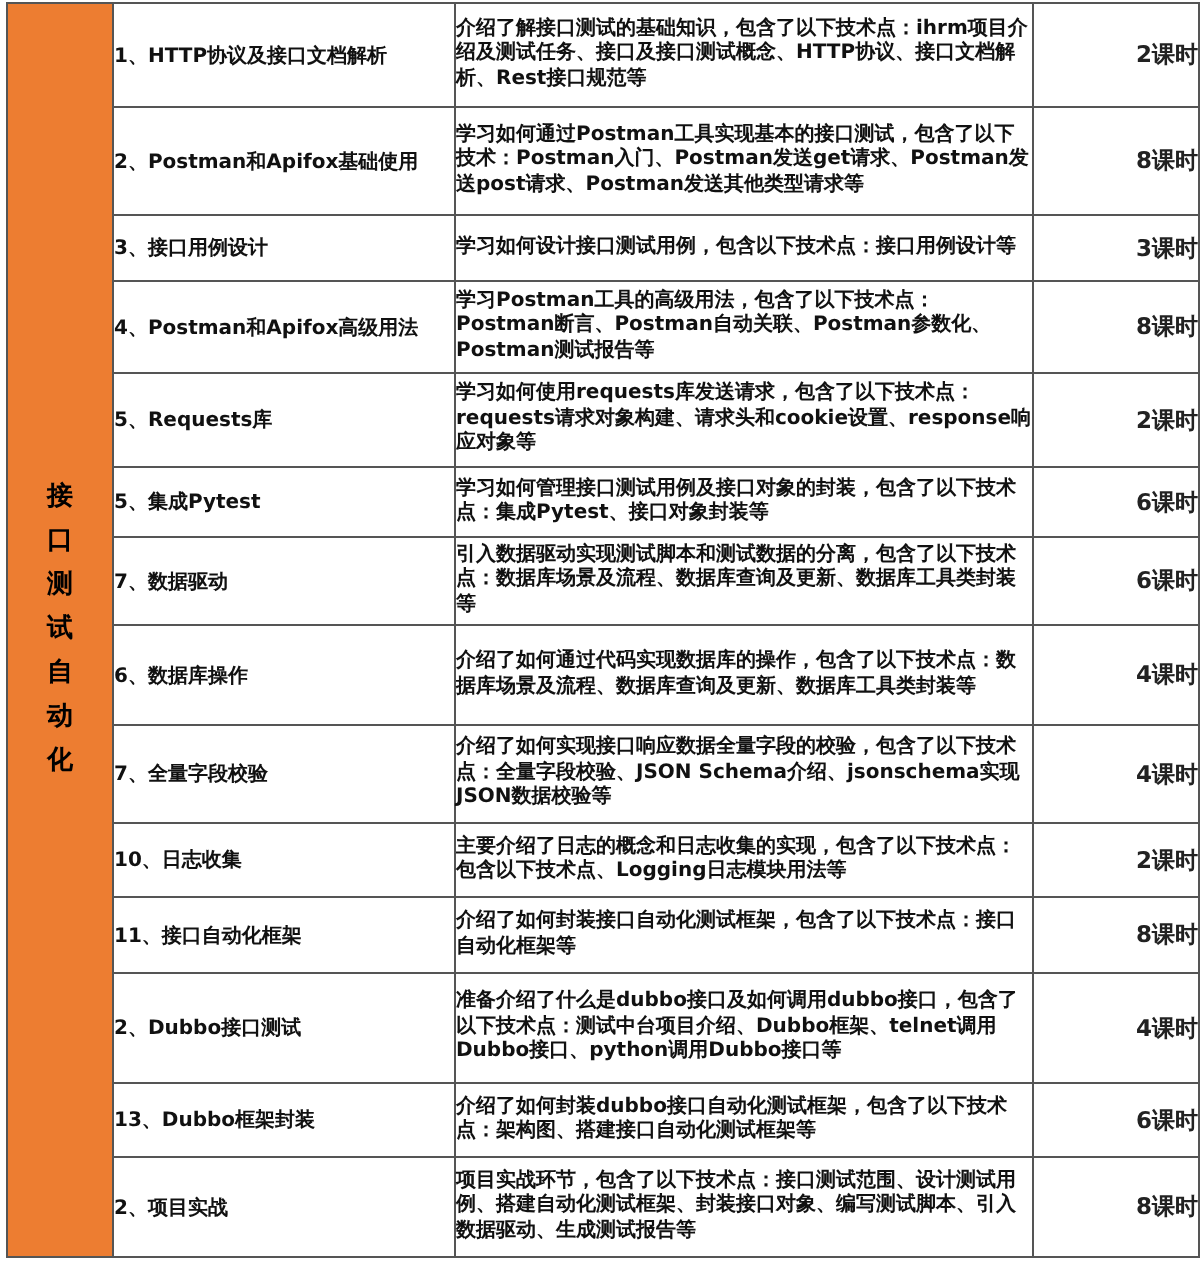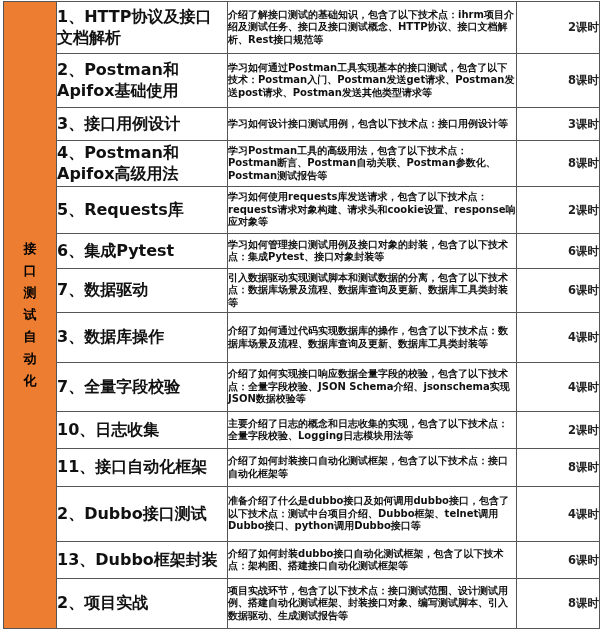--- a/index.html
+++ b/index.html
@@ -11,21 +11,21 @@
       border-collapse: collapse; table-layout: fixed;
       width: 595px;
     }
     table.course td { border: 1px solid #555555; padding: 0; vertical-align: middle; }
     td.category {
       width: 52px; background: #ed7d31; color: #000000;
       text-align: center; font-weight: bold; font-size: 13px;
       border-top: 1px solid #ed7d31; border-bottom: 1px solid #ed7d31; border-left: none;
     }
     .cat-text { display: inline-block; width: 14px; line-height: 22px; word-break: break-all; letter-spacing: 0; }
-    td.topic { width: 170px; font-size: 16px; font-weight: bold; color: #111; padding-left: 3px; }
+    td.topic { width: 170px; font-size: 10px; font-weight: bold; color: #111; padding-left: 3px; }
     td.desc { width: 288px; font-size: 10px; font-weight: bold; color: #111; line-height: 12.5px; padding: 2px 3px; }
     td.hours { width: 82px; font-size: 11.5px; font-weight: bold; color: #222; text-align: right; }
   </style>
 </head>
 <body>
 
 <div class="sheet">
   <table class="course">
     <tbody>
       <tr style="height:52px">
@@ -50,42 +50,42 @@
         <td class="topic">4、Postman和Apifox高级用法</td>
         <td class="desc">学习Postman工具的高级用法，包含了以下技术点：Postman断言、Postman自动关联、Postman参数化、Postman测试报告等</td>
         <td class="hours">8课时</td>
       </tr>
       <tr style="height:47px">
         <td class="topic">5、Requests库</td>
         <td class="desc">学习如何使用requests库发送请求，包含了以下技术点：requests请求对象构建、请求头和cookie设置、response响应对象等</td>
         <td class="hours">2课时</td>
       </tr>
       <tr style="height:35px">
-        <td class="topic">6、集成Pytest</td>
+        <td class="topic">5、集成Pytest</td>
         <td class="desc">学习如何管理接口测试用例及接口对象的封装，包含了以下技术点：集成Pytest、接口对象封装等</td>
         <td class="hours">6课时</td>
       </tr>
       <tr style="height:44px">
         <td class="topic">7、数据驱动</td>
         <td class="desc">引入数据驱动实现测试脚本和测试数据的分离，包含了以下技术点：数据库场景及流程、数据库查询及更新、数据库工具类封装等</td>
         <td class="hours">6课时</td>
       </tr>
       <tr style="height:50px">
-        <td class="topic">3、数据库操作</td>
+        <td class="topic">6、数据库操作</td>
         <td class="desc">介绍了如何通过代码实现数据库的操作，包含了以下技术点：数据库场景及流程、数据库查询及更新、数据库工具类封装等</td>
         <td class="hours">4课时</td>
       </tr>
       <tr style="height:49px">
         <td class="topic">7、全量字段校验</td>
         <td class="desc">介绍了如何实现接口响应数据全量字段的校验，包含了以下技术点：全量字段校验、JSON Schema介绍、jsonschema实现JSON数据校验等</td>
         <td class="hours">4课时</td>
       </tr>
       <tr style="height:37px">
         <td class="topic">10、日志收集</td>
-        <td class="desc">主要介绍了日志的概念和日志收集的实现，包含了以下技术点：全量字段校验、Logging日志模块用法等</td>
+        <td class="desc">主要介绍了日志的概念和日志收集的实现，包含了以下技术点：包含以下技术点、Logging日志模块用法等</td>
         <td class="hours">2课时</td>
       </tr>
       <tr style="height:38px">
         <td class="topic">11、接口自动化框架</td>
         <td class="desc">介绍了如何封装接口自动化测试框架，包含了以下技术点：接口自动化框架等</td>
         <td class="hours">8课时</td>
       </tr>
       <tr style="height:55px">
         <td class="topic">2、Dubbo接口测试</td>
         <td class="desc">准备介绍了什么是dubbo接口及如何调用dubbo接口，包含了以下技术点：测试中台项目介绍、Dubbo框架、telnet调用Dubbo接口、python调用Dubbo接口等</td>

